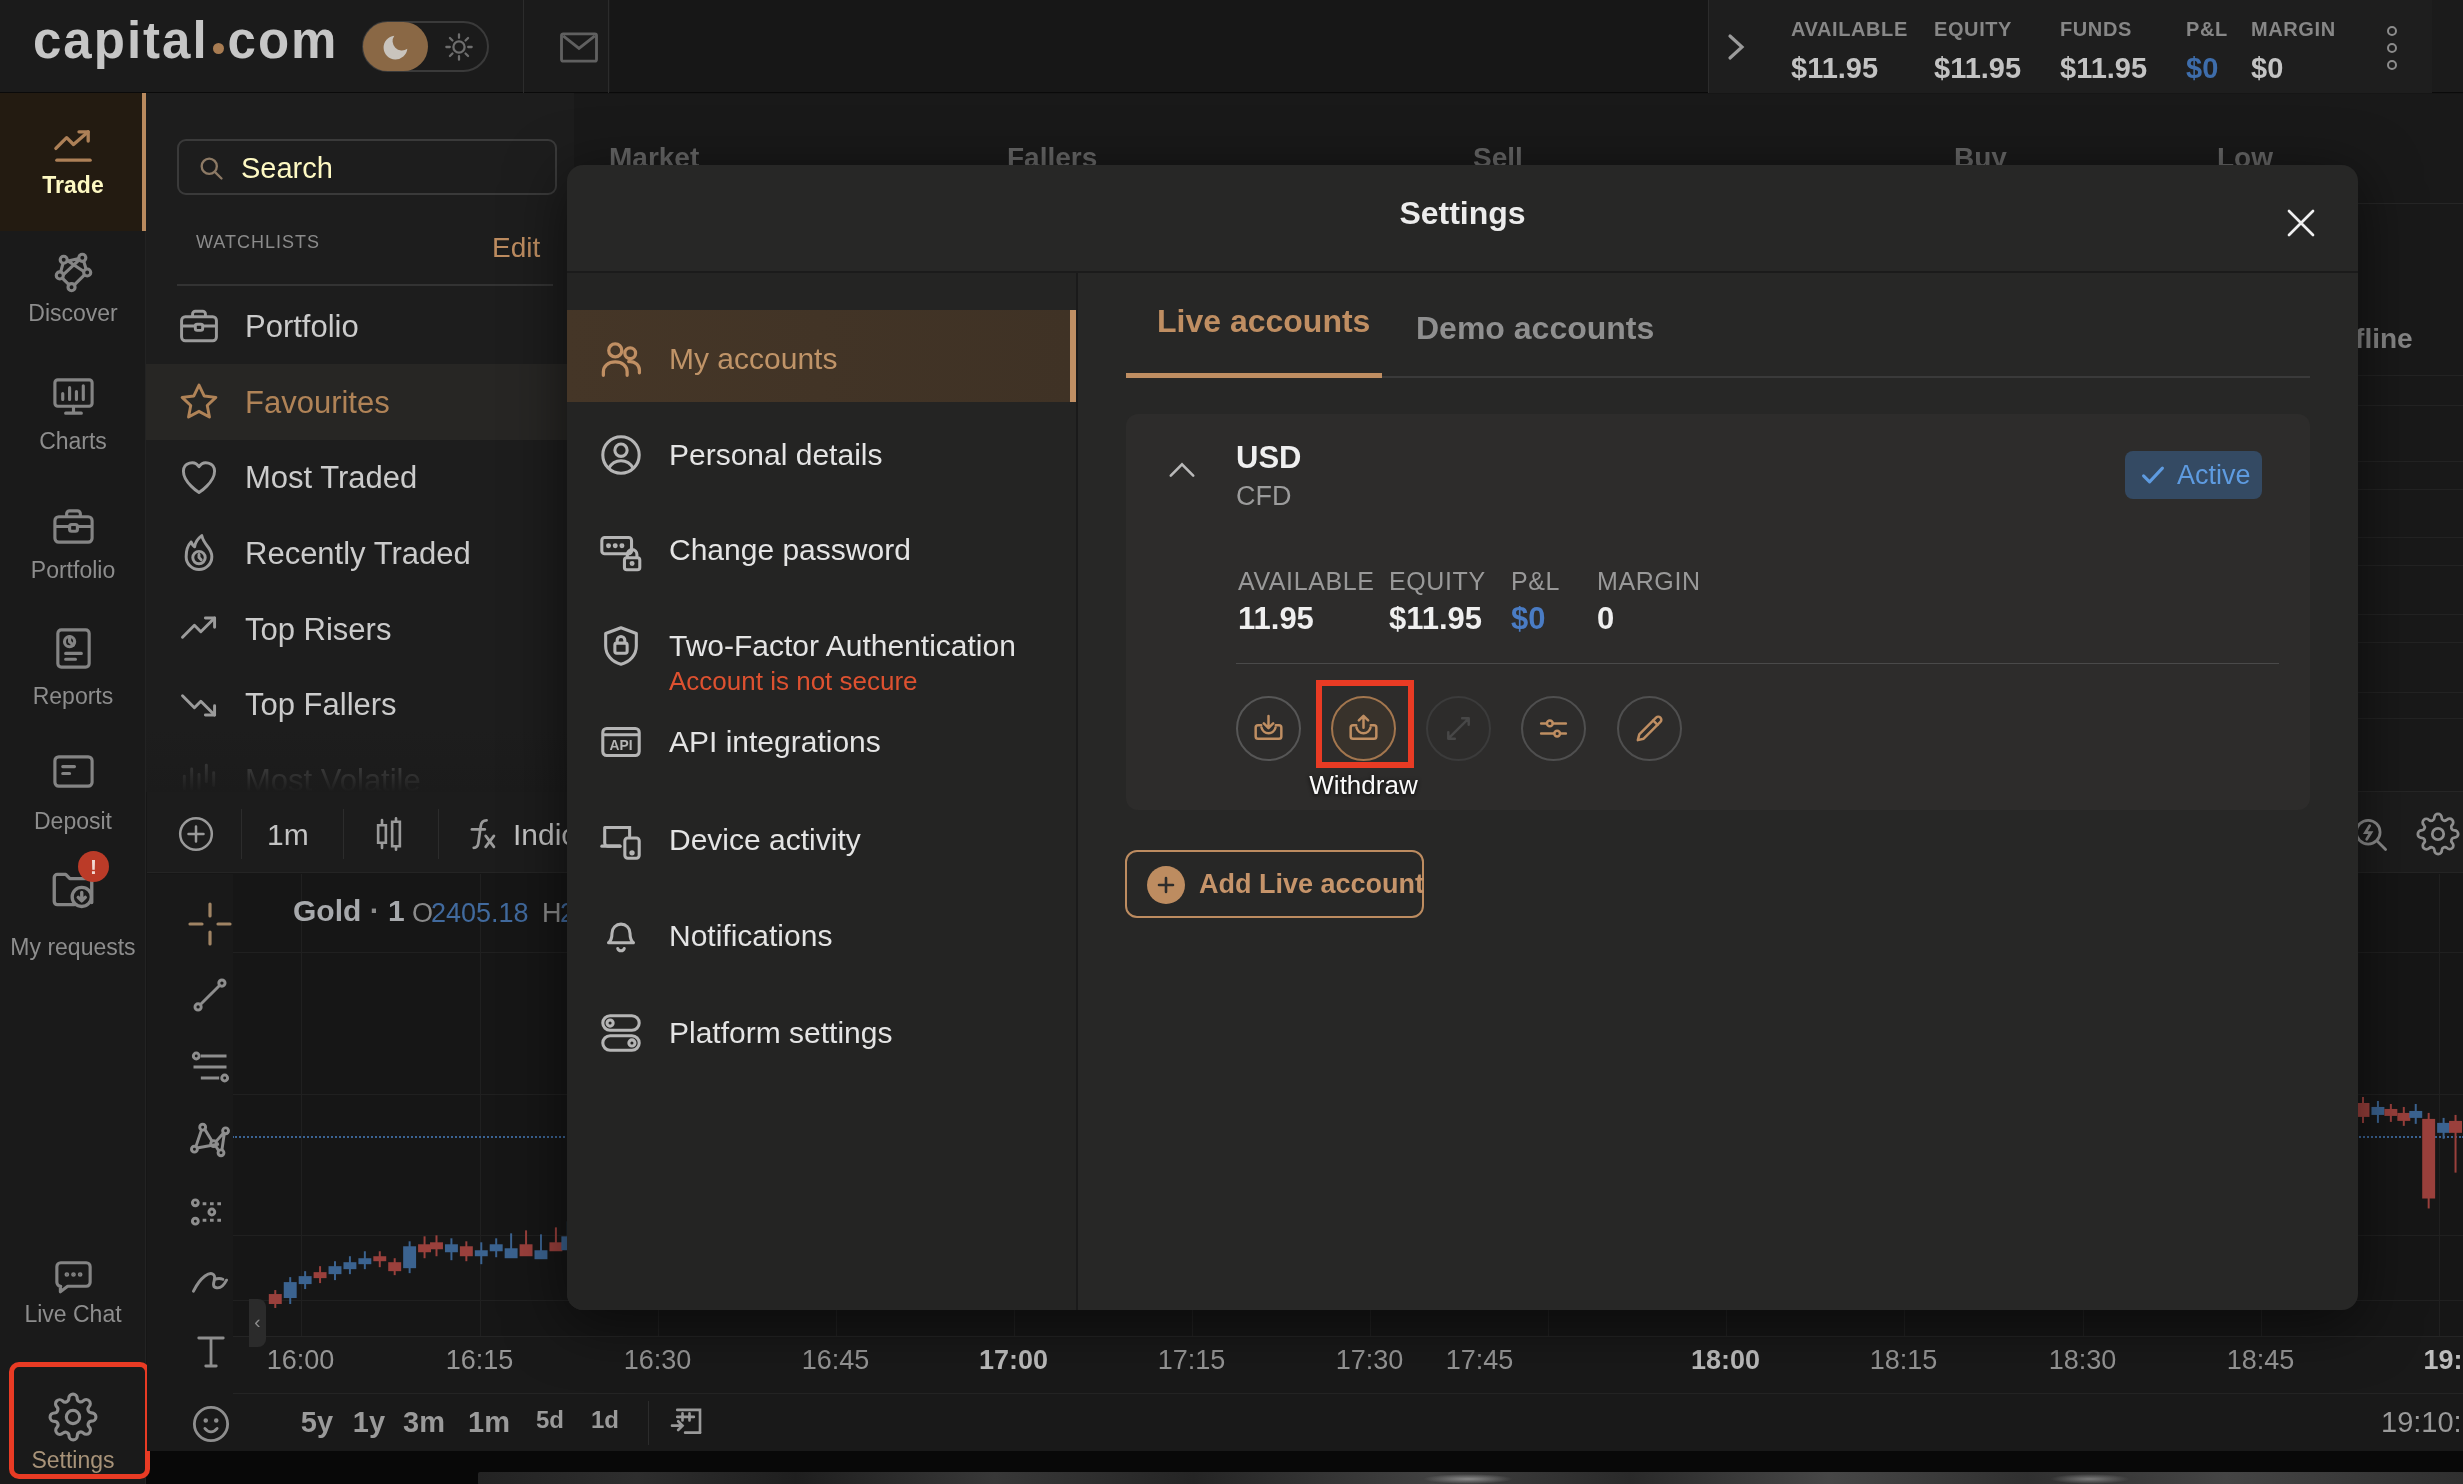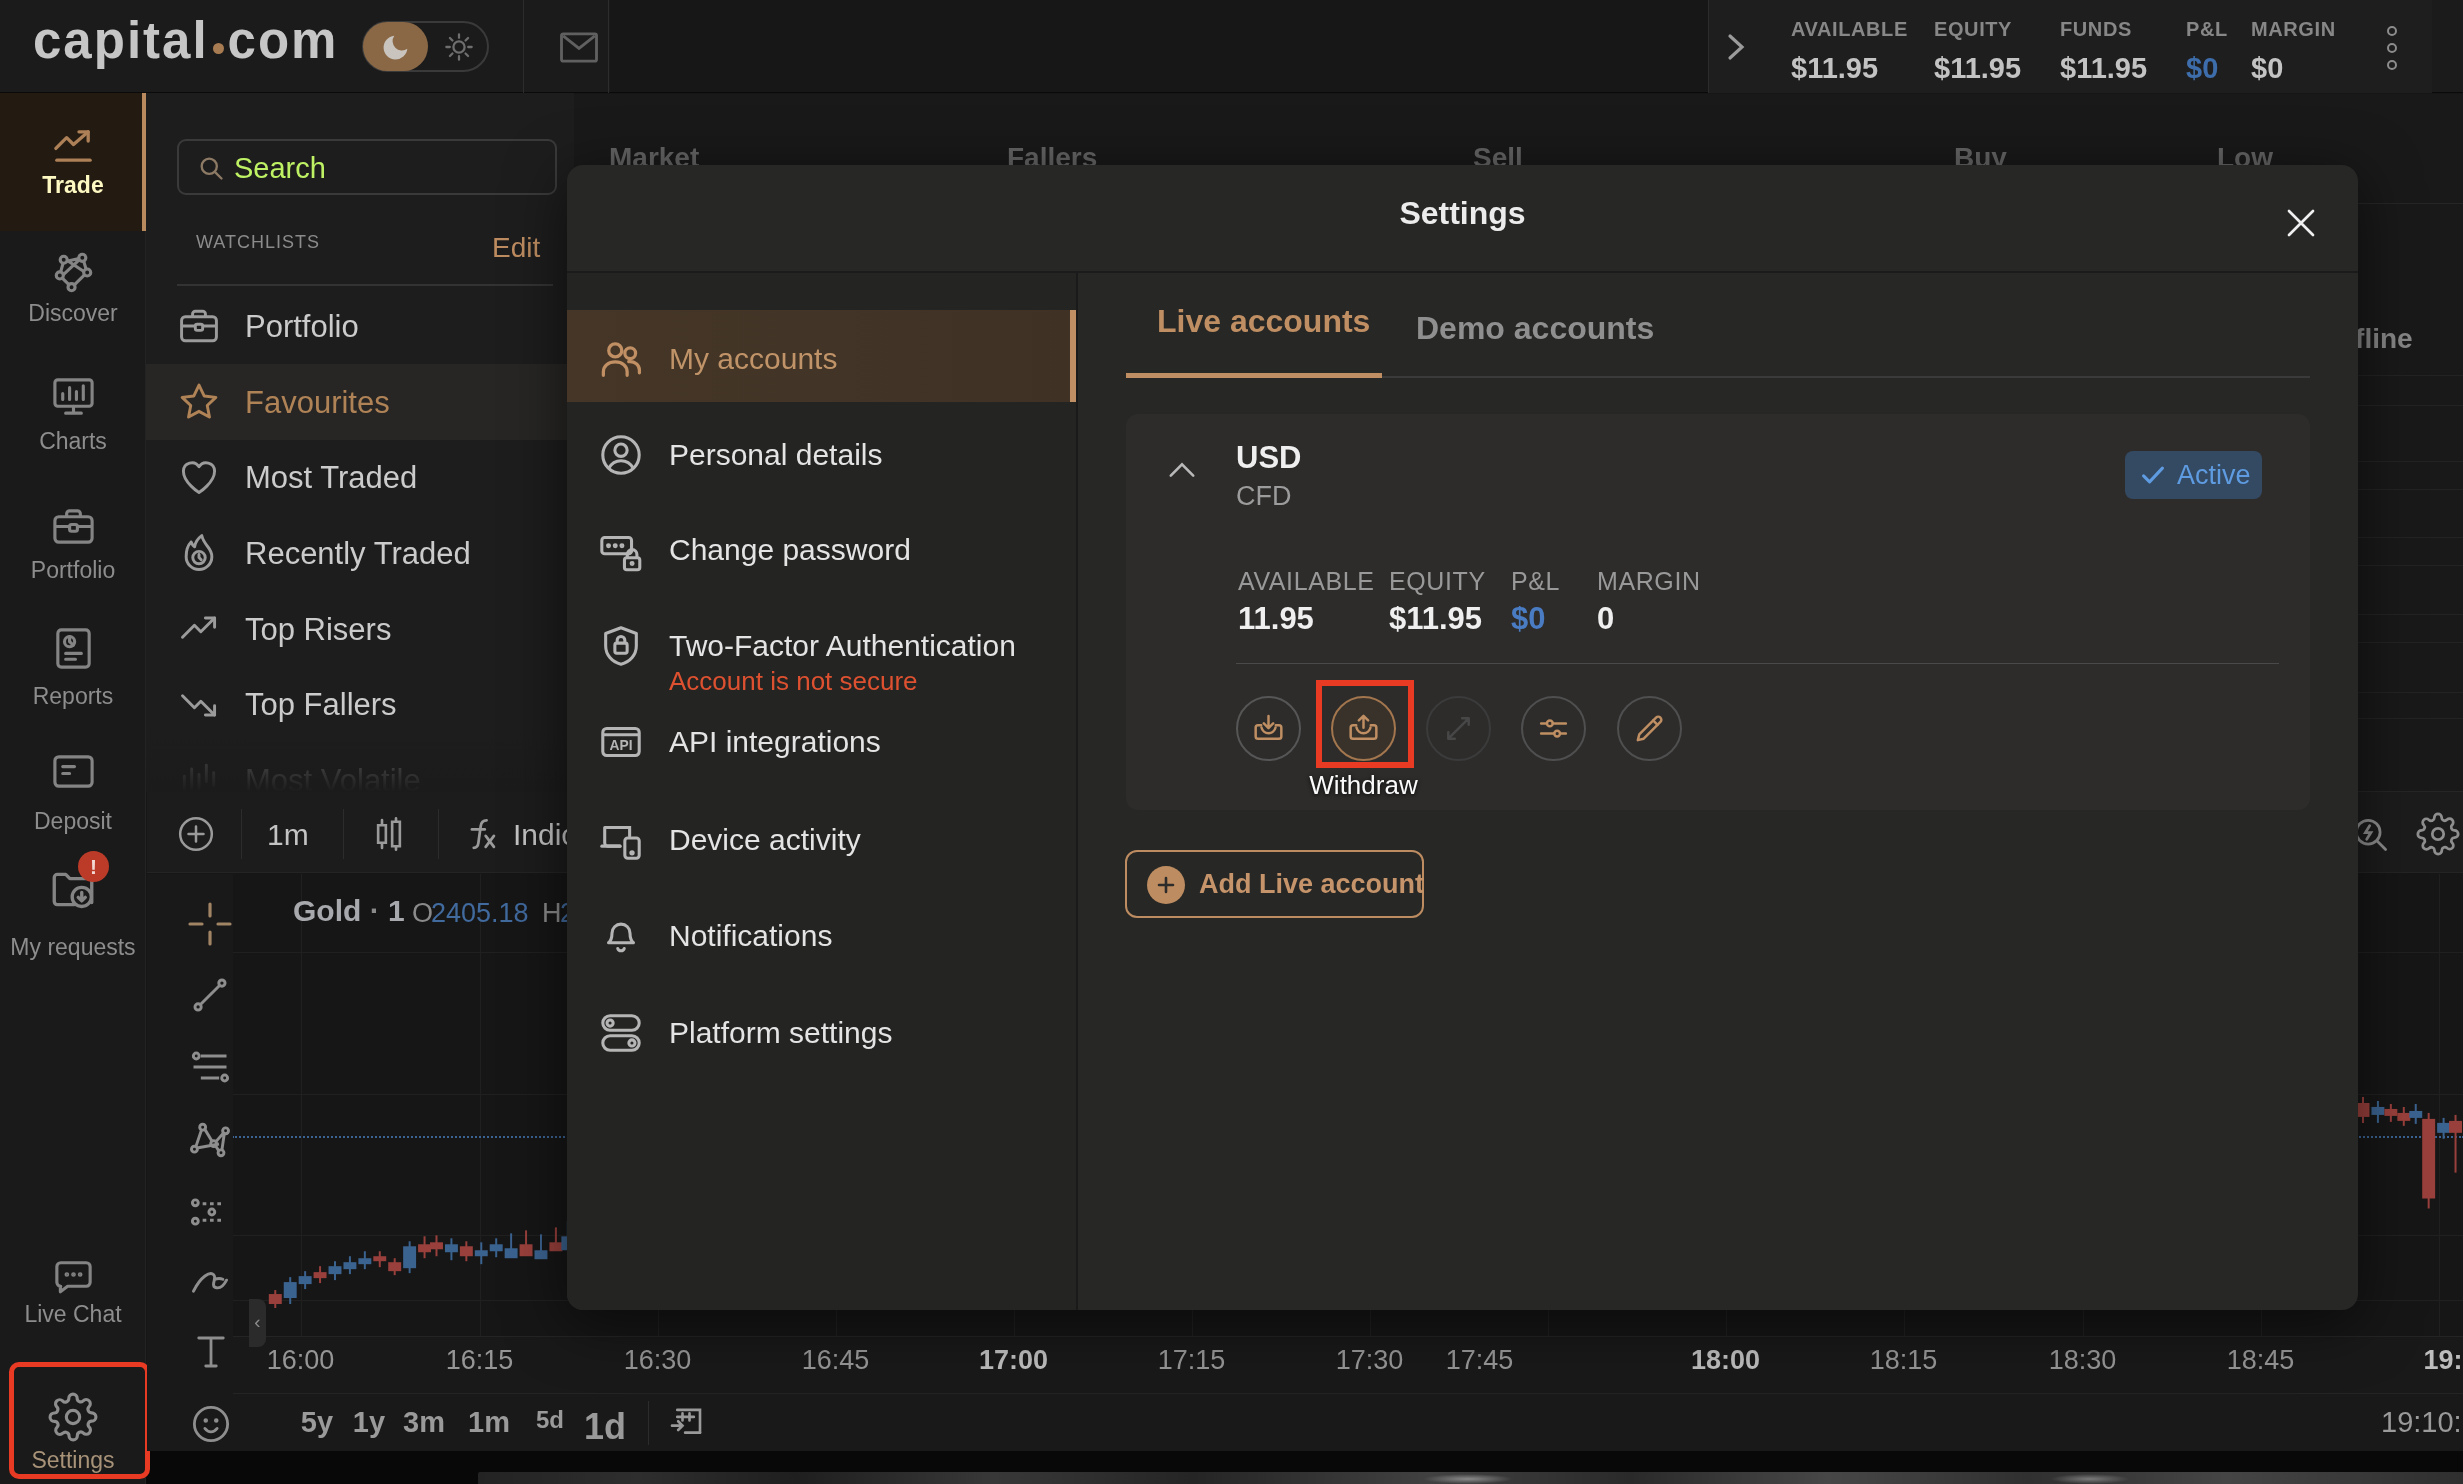--- a/index.html
+++ b/index.html
@@ -199,41 +199,41 @@
 <div class="a tlabel" style="left:1904px">18:15</div>
 <div class="a tlabel" style="left:2083px">18:30</div>
 <div class="a tlabel" style="left:2261px">18:45</div>
 <div class="a tlabel tbold" style="left:2451px">19:0</div>
 <div class="a" style="left:147px;top:1393px;width:2316px;height:58px;background:#191919;border-top:1px solid #242424"></div>
 <div class="a" style="left:277px;top:1406px;width:80px;text-align:center;font-size:29px;color:#9a9a9a;font-weight:bold">5y</div>
 <div class="a" style="left:329px;top:1406px;width:80px;text-align:center;font-size:29px;color:#9a9a9a;font-weight:bold">1y</div>
 <div class="a" style="left:384px;top:1406px;width:80px;text-align:center;font-size:29px;color:#9a9a9a;font-weight:bold">3m</div>
 <div class="a" style="left:449px;top:1406px;width:80px;text-align:center;font-size:29px;color:#9a9a9a;font-weight:bold">1m</div>
 <div class="a" style="left:510px;top:1406px;width:80px;text-align:center;font-size:24px;color:#9a9a9a;font-weight:bold">5d</div>
-<div class="a" style="left:565px;top:1406px;width:80px;text-align:center;font-size:36px;color:#9a9a9a;font-weight:bold">1d</div>
+<div class="a" style="left:565px;top:1406px;width:80px;text-align:center;font-size:24px;color:#9a9a9a;font-weight:bold">1d</div>
 <div class="a vline" style="left:648px;top:1401px;height:44px;background:#2c2c2c"></div>
 <svg class="a" style="left:665px;top:1402px" width="42" height="42" viewBox="0 0 24 24" fill="none" stroke="#9a9a9a" stroke-width="1.5" stroke-linecap="round">
       <path d="M7 4.5h13v13"></path>
       <path d="M7 8.5h9.5M10 6.5v4M14 6.5v4"></path>
       <path d="M4 13.5h6M7.5 11l2.5 2.5L7.5 16"></path>
       <path d="M11.5 17.5h8.5"></path>
     </svg>
 <div class="a" style="left:2381px;top:1406px;font-size:29px;color:#9a9a9a">19:10:55</div>
 <div class="a" style="left:0;top:1451px;width:2464px;height:34px;background:#080808"></div>
 <div class="a" style="left:478px;top:1472px;width:1986px;height:13px;background:linear-gradient(90deg,#232323,#2e2e2e 8%,#1f1f1f 16%,#383838 26%,#252525 36%,#414141 48%,#2a2a2a 58%,#474747 68%,#303030 78%,#454545 88%,#2f2f2f);border-radius:2px"></div>
 <div class="a" style="left:1423px;top:1474px;width:90px;height:10px;background:radial-gradient(ellipse at 50% 50%,#8a8a8a,rgba(0,0,0,0) 70%)"></div>
 <div class="a" style="left:2050px;top:1474px;width:80px;height:10px;background:radial-gradient(ellipse at 50% 50%,#7a7a7a,rgba(0,0,0,0) 70%)"></div>
 <div class="a" style="left:147px;top:94px;width:2316px;height:697px;background:#191919"></div>
 <div class="a wl">
 <div class="a" style="left:31px;top:46px;width:380px;height:56px;border:2px solid #3a3a3a;border-radius:9px">
   <svg class="a" style="left:18px;top:13px" width="28" height="28" viewBox="0 0 24 24" fill="none" stroke="#8d7a65" stroke-width="2" stroke-linecap="round">
           <circle cx="10.5" cy="10.5" r="6.5"></circle>
           <path d="M15.5 15.5L21 21"></path>
         </svg>
-  <div class="a" style="left:55px;top:11px;font-size:29px;color:#bef264">Search</div>
+  <div class="a" style="left:62px;top:11px;font-size:29px;color:#fef9c3">Search</div>
 </div>
 <div class="a" style="left:50px;top:139px;font-size:18px;color:#8b8b8b;letter-spacing:1px">WATCHLISTS</div>
 <div class="a" style="left:346px;top:139px;font-size:28px;color:#bd8c60">Edit</div>
 <div class="a" style="left:31px;top:191px;width:376px;height:2px;background:#333"></div>
 <div class="a wlrow" style="top:195px">
   <svg class="a wlic" viewBox="0 0 24 24" fill="none" stroke="#9b9b9b" stroke-width="1.6" stroke-linejoin="round">
           <rect x="2.5" y="7" width="19" height="13" rx="2"></rect>
           <path d="M8.5 7V5.5A1.5 1.5 0 0 1 10 4h4a1.5 1.5 0 0 1 1.5 1.5V7"></path>
           <rect x="10" y="11" width="4" height="3.4" rx="1"></rect>
           <path d="M2.5 12h7.5M14 12h7.5"></path>

